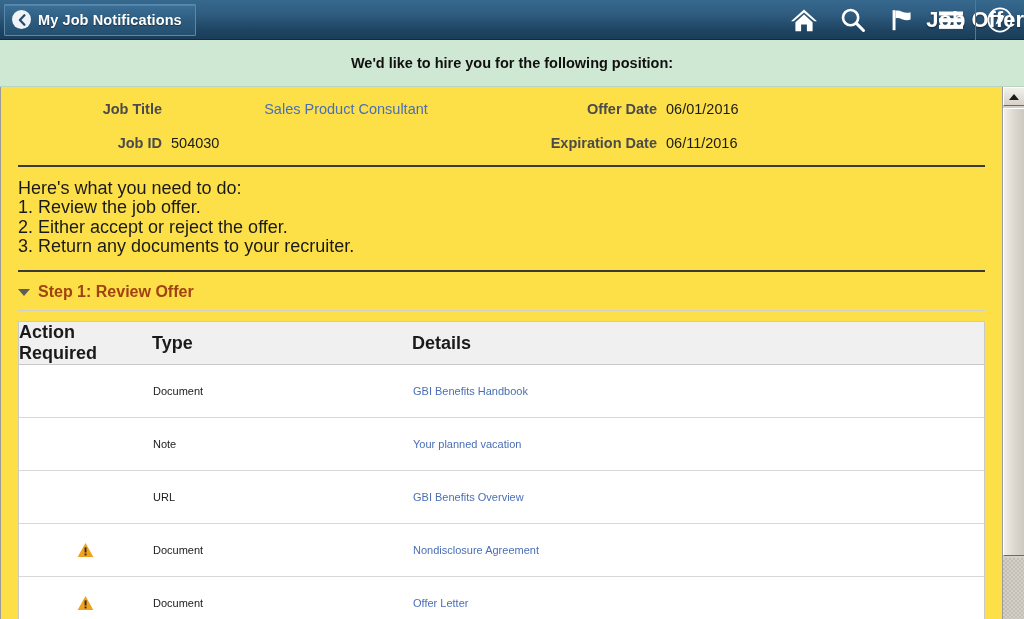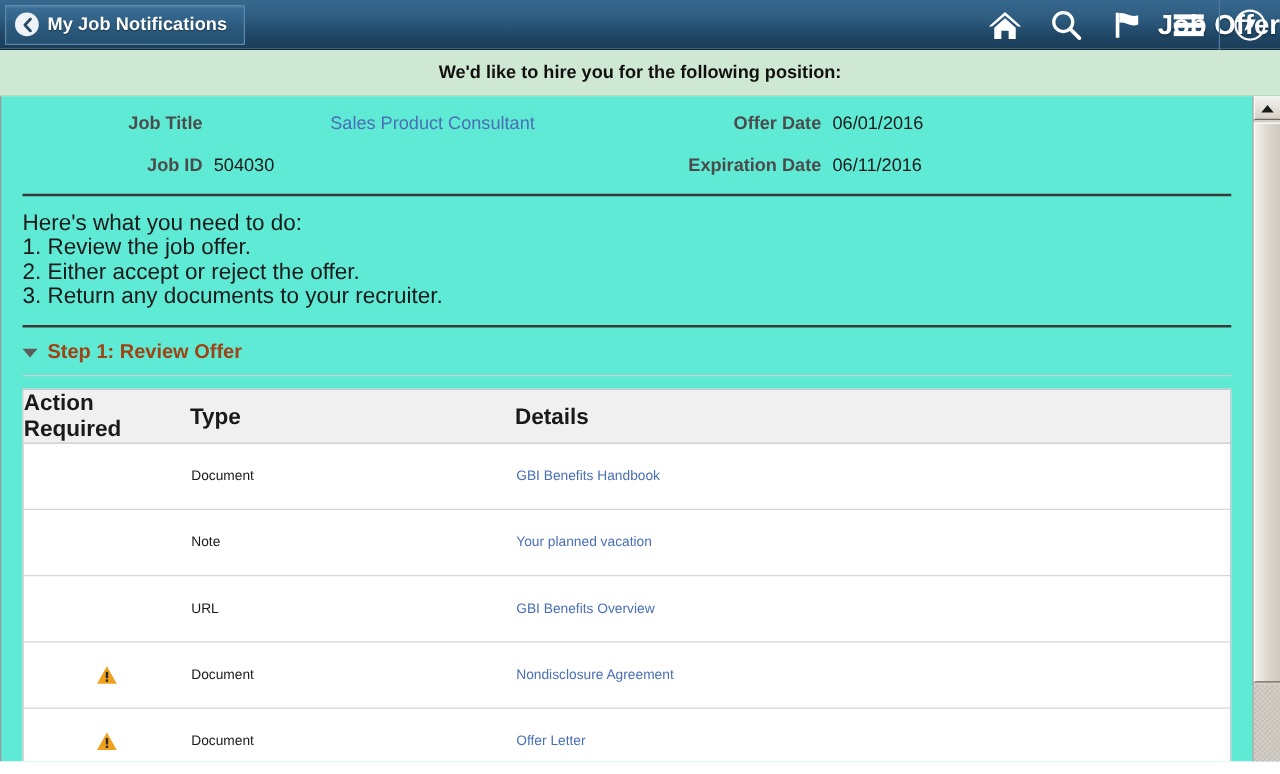--- a/index.html
+++ b/index.html
@@ -72,40 +72,40 @@
   .ticon {
     width: 49px; height: 40px;
     display: flex; align-items: center; justify-content: center;
     cursor: pointer;
   }
   .ticon.last { border-left: 1px solid #4a7aa0; }
   .ticon svg { display: block; }
 
   
   .banner {
-    height: 37px;
+    height: 47px;
     width: 1024px;
     background: #cfe8d3;
     border-bottom: 1px solid #b9d6be;
     display: flex;
     align-items: center;
     justify-content: center;
   }
   .banner-text {
     font-size: 14.5px;
     font-weight: bold;
     color: #11100f;
   }
 
   
   .page {
     position: relative;
     width: 1024px;
     height: 532px;
-    background: #5eead4;
+    background: #fde047;
     border-left: 1px solid #9b9b9b;
     display: flex;
   }
   .content {
     width: 1001px;
     height: 532px;
     padding: 0;
     position: relative;
     overflow: hidden;
   }

